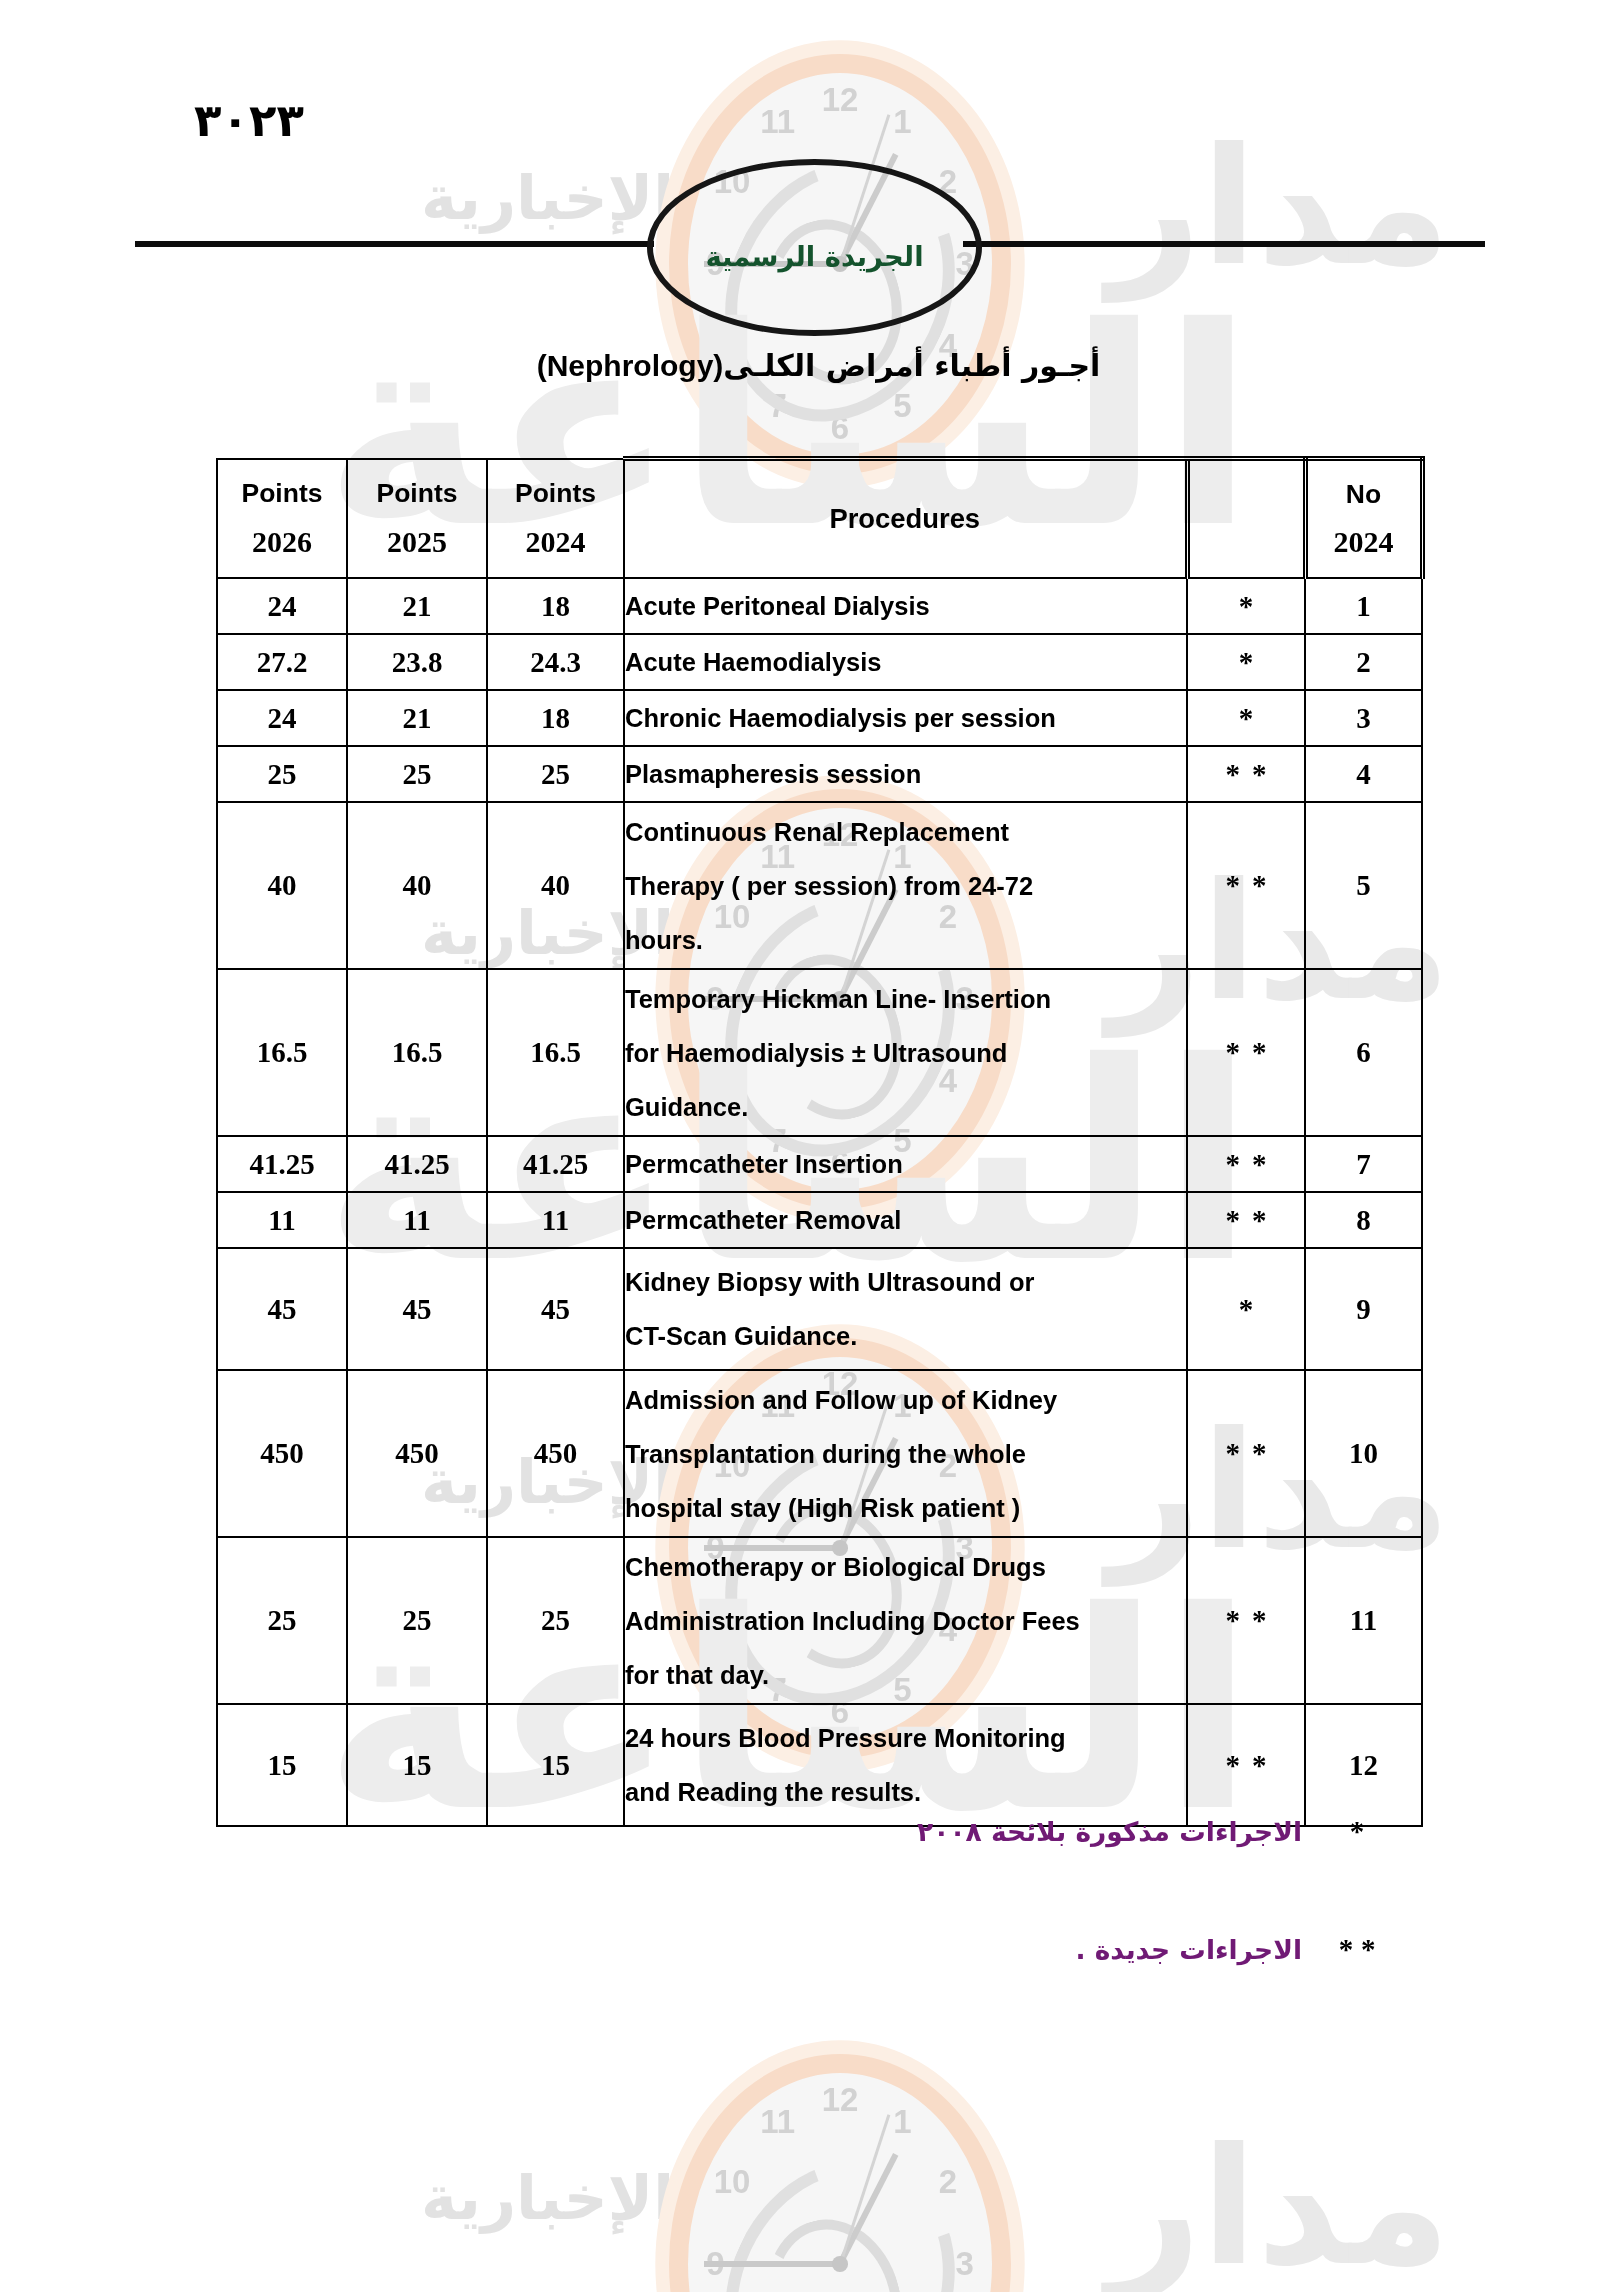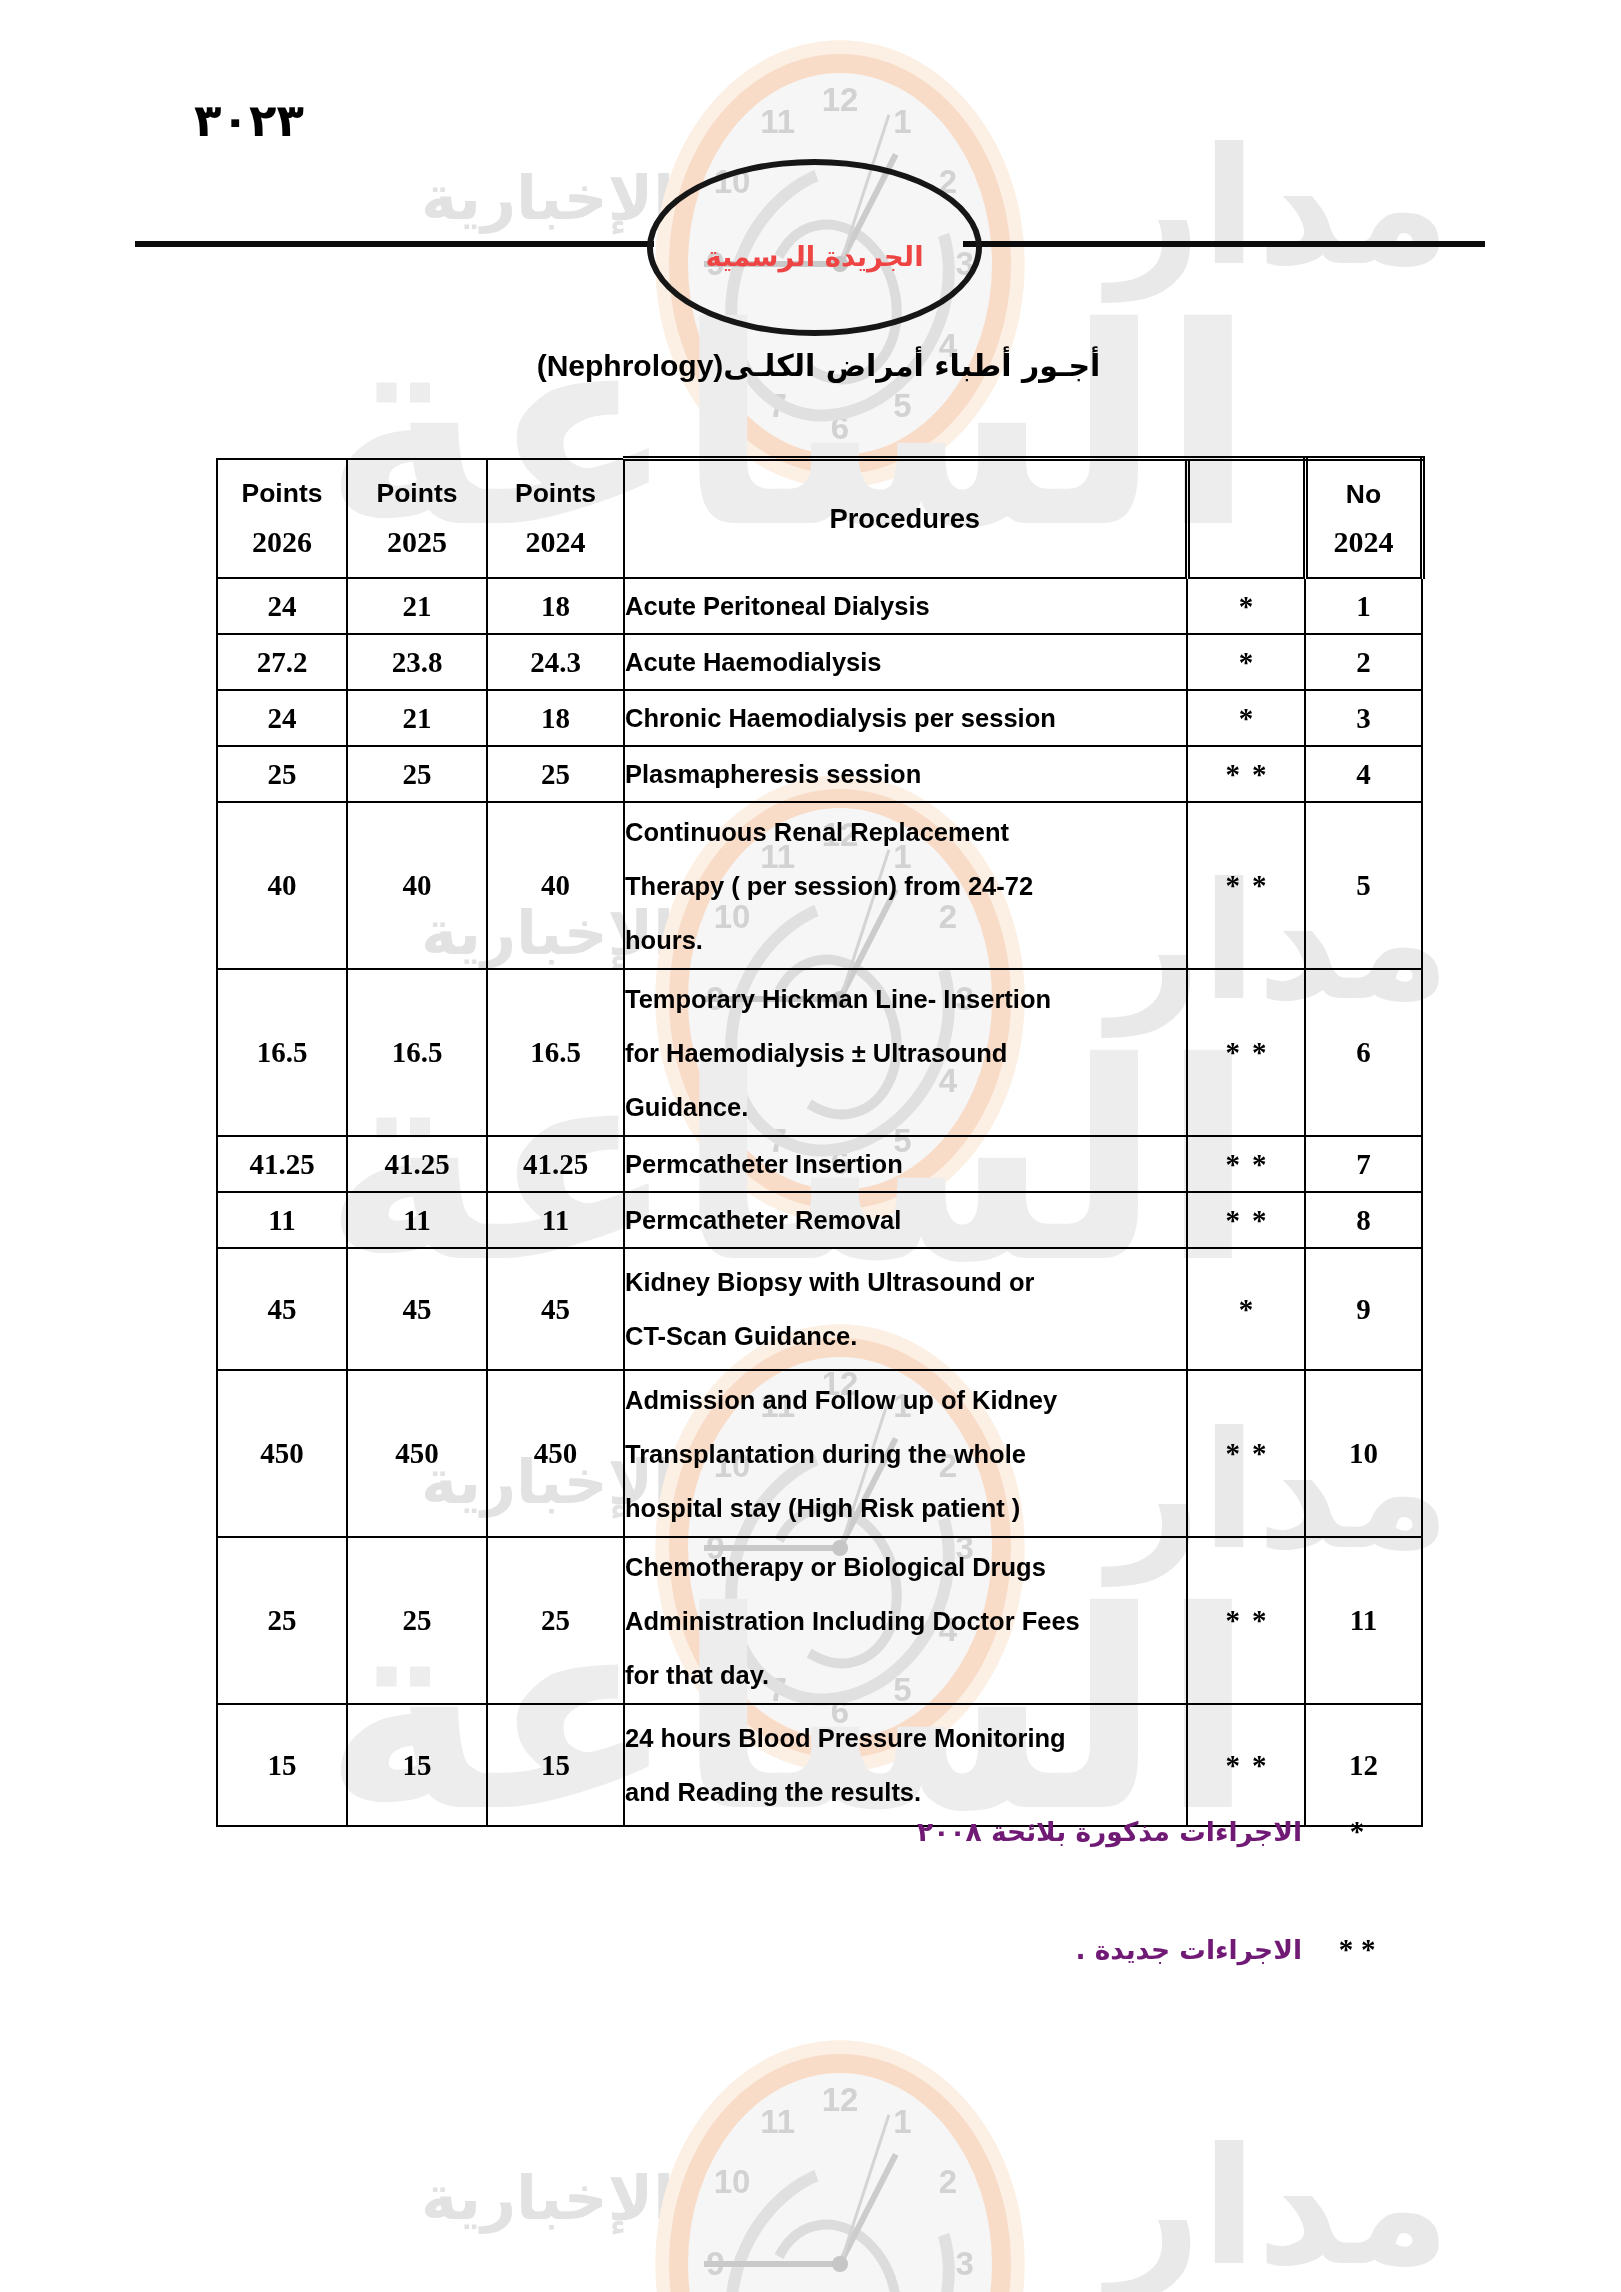--- a/index.html
+++ b/index.html
@@ -25,21 +25,21 @@
   .wm-madar{position:absolute;left:1108px;top:69px;font:700 162px "DejaVu Sans",sans-serif;color:#e9e9e9;direction:rtl;}
   .wm-saa{position:absolute;left:323px;top:225px;font:700 274px "DejaVu Sans",sans-serif;color:#ededed;direction:rtl;}
   
   .page-number{position:absolute;left:194px;top:94px;z-index:3;font:700 45px "DejaVu Sans",sans-serif;
                letter-spacing:15.7px;color:#000;direction:rtl;}
   .rule{position:absolute;top:241px;height:5.9px;background:#0c0c0c;z-index:2;}
   .rule-left{left:135px;width:519px;}
   .rule-right{left:963px;width:522px;}
   .gazette-ellipse{position:absolute;left:647px;top:159px;width:323px;height:165px;z-index:3;
                    border:6.9px solid #161616;border-radius:50%;display:flex;align-items:center;justify-content:center;}
-  .gazette-label{font:700 27.4px "DejaVu Sans",sans-serif;color:#ef4444;direction:rtl;padding-top:5.9px;margin-top:12px;}
+  .gazette-label{font:700 27.4px "DejaVu Sans",sans-serif;color:#14532d;direction:rtl;padding-top:5.9px;margin-top:12px;}
   
   .doc-title{position:absolute;left:216px;top:348px;width:1205px;z-index:3;text-align:center;direction:rtl;
              font:700 30px "DejaVu Sans",sans-serif;color:#000;}
   .doc-title .latin{font-family:Liberation Sans, sans-serif;font-weight:700;}
   
   .fee-table{position:absolute;left:216px;top:456px;width:1205px;z-index:3;border-collapse:collapse;
              table-layout:fixed;color:#000;}
   .fee-table td,.fee-table th{border:2px solid #000;padding:0;vertical-align:middle;background:transparent;}
   .fee-table thead th{height:116px;}
   .h-points .hp1,.h-no .hp1{font:700 26.5px "Liberation Sans",sans-serif;display:block;}

